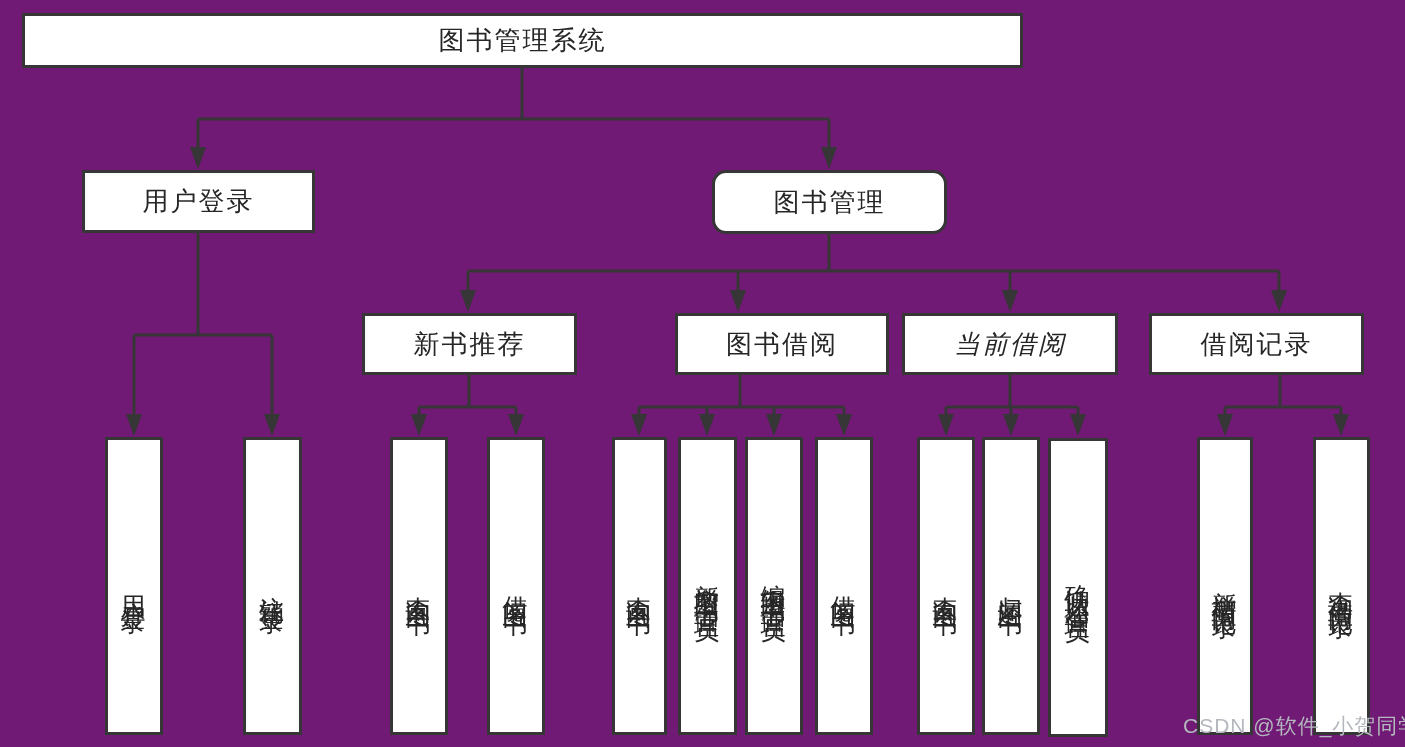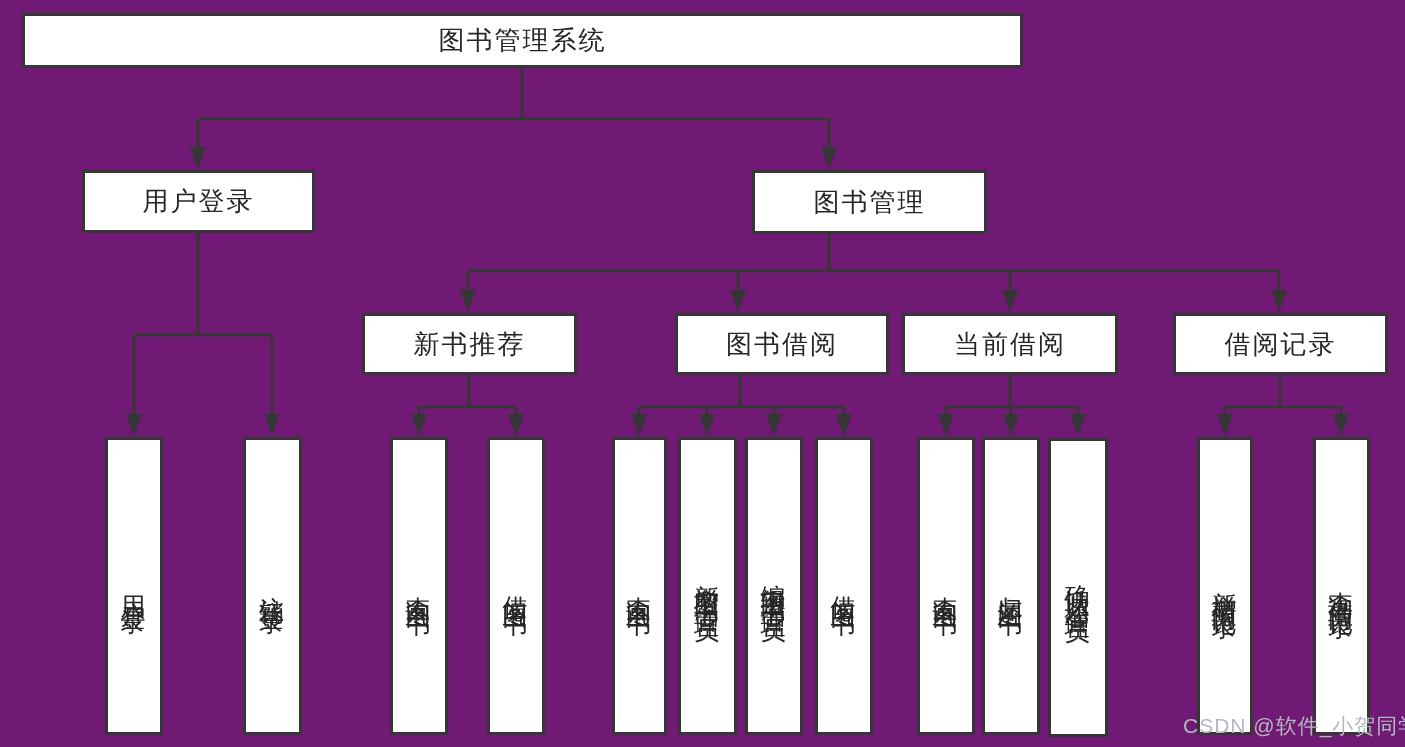--- a/index.html
+++ b/index.html
@@ -98,26 +98,26 @@
     <g>
       <path d="M1280 375 V407 M1225 407 H1341 M1225 407 V416 M1341 407 V416"></path>
       <polygon points="1217,414 1233,414 1225,436" fill="#363636" stroke="none"></polygon>
       <polygon points="1333,414 1349,414 1341,436" fill="#363636" stroke="none"></polygon>
     </g>
   </svg>
 
   <div class="node" style="left:22px; top:13px; width:1001px; height:55px;">图书管理系统</div>
 
   <div class="node" style="left:82px; top:170px; width:233px; height:63px;">用户登录</div>
-  <div class="node" style="left:752px; top:170px; width:235px; height:64px;">图书管理</div>
+  <div class="node" style="left:712px; top:170px; width:235px; height:64px;border-radius:14px;">图书管理</div>
 
   <div class="node" style="left:362px; top:313px; width:215px; height:62px;text-align:center;">新书推荐</div>
   <div class="node" style="left:633px; top:313px; width:214px; height:62px;margin-left:42px;">图书借阅</div>
-  <div class="node" style="left:902px; top:313px; width:216px; height:62px;">当前借阅</div>
-  <div class="node" style="left:1173px; top:313px; width:215px; height:62px;text-align:right;">借阅记录</div>
+  <div class="node" style="left:902px; top:313px; width:216px; height:62px;font-style:italic;">当前借阅</div>
+  <div class="node" style="left:1149px; top:313px; width:215px; height:62px;text-align:right;">借阅记录</div>
 
   <div class="node leaf" style="left:105px; top:437px; width:58px; height:298px;">用户登录</div>
   <div class="node leaf" style="left:243px; top:437px; width:59px; height:298px;">注销登录</div>
 
   <div class="node leaf" style="left:390px; top:437px; width:58px; height:298px;">查询图书</div>
   <div class="node leaf" style="left:487px; top:437px; width:58px; height:298px;">借阅图书</div>
 
   <div class="node leaf" style="left:612px; top:437px; width:55px; height:298px;">查询图书</div>
   <div class="node leaf" style="left:678px; top:437px; width:59px; height:298px;">新增图书（管理员）</div>
   <div class="node leaf" style="left:745px; top:437px; width:58px; height:298px;">编辑图书（管理员）</div>

